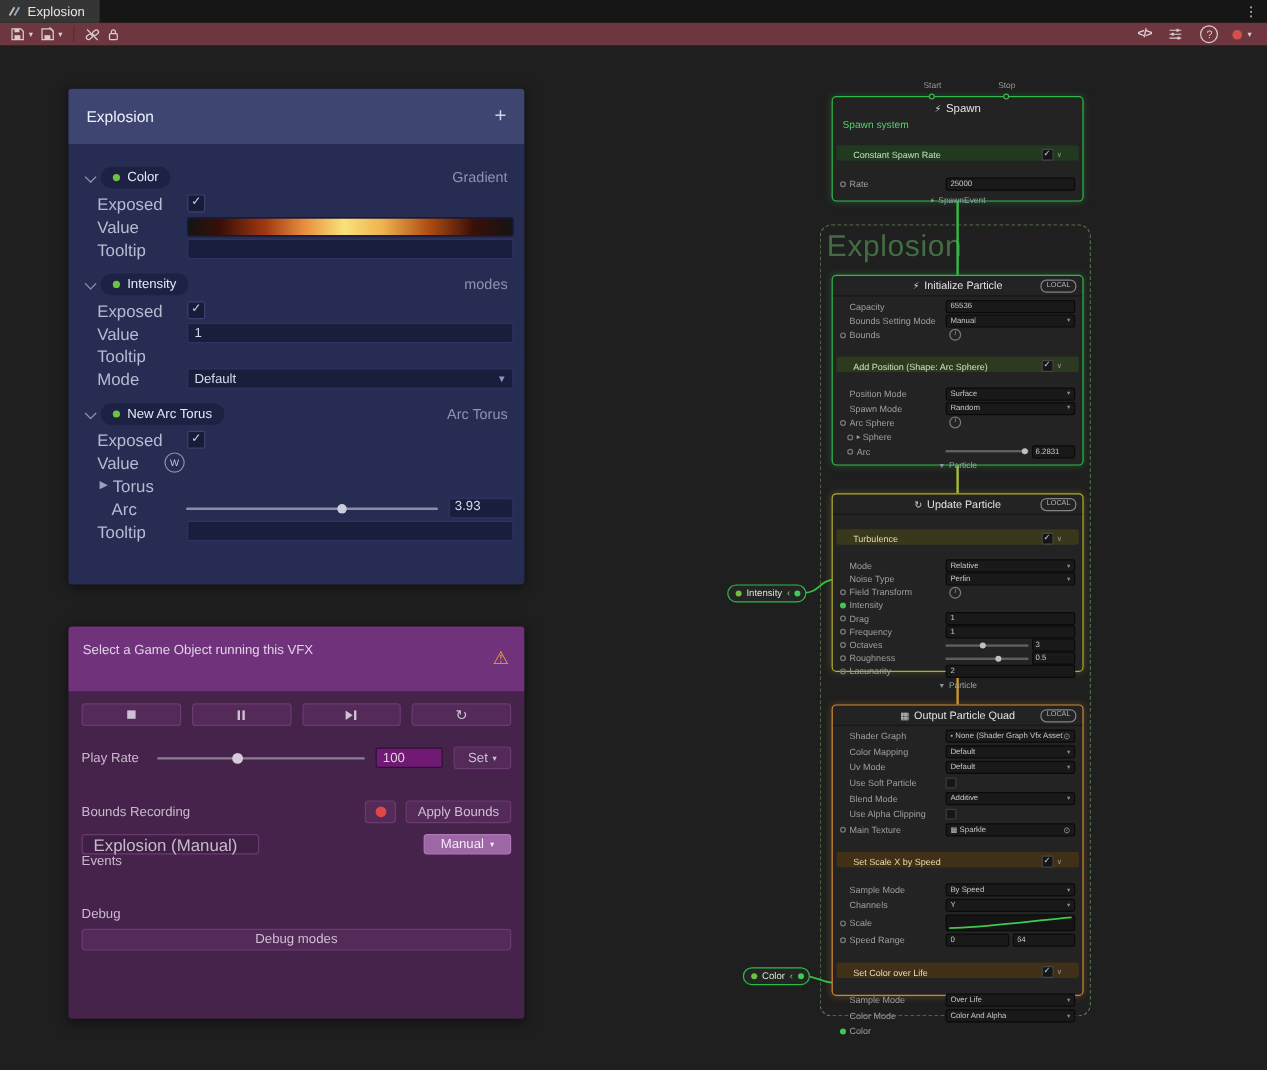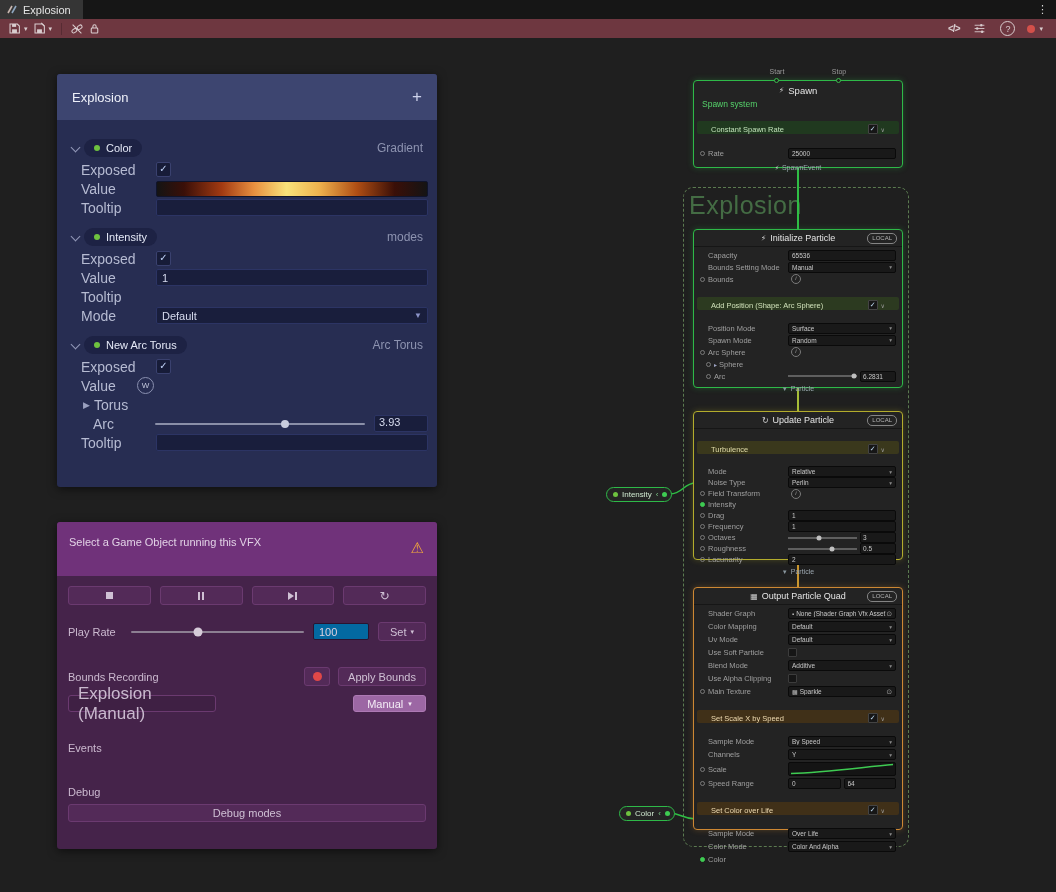--- a/index.html
+++ b/index.html
@@ -64,36 +64,36 @@
   .ic-pause{display:flex;gap:2px}
   .ic-pause i{width:2px;height:8px;background:#cfc0d4;display:block}
   .ic-step{display:flex;align-items:center;gap:1px}
   .ic-step .tri{width:0;height:0;border-left:6px solid #cfc0d4;border-top:4px solid transparent;border-bottom:4px solid transparent}
   .ic-step .bar{width:2px;height:8px;background:#cfc0d4}
   .ic-restart{font-size:12px;color:#cfc0d4;line-height:1}
   .playrate{display:flex;align-items:center;gap:9px;margin-top:17px}
   .pr-label{font-size:11px;color:#cbb9cf;width:54px;flex:none}
   .vtrack{flex:1;height:2px;background:#8c7f92;position:relative;border-radius:1px}
   .vknob{position:absolute;top:50%;transform:translate(-50%,-50%);width:9px;height:9px;border-radius:50%;background:#d6cbd9}
-  .prbox{width:56px;flex:none;height:17px;background:#0369a1;border:1px solid #2a1430;border-radius:2px;font-size:11px;color:#ddd2e0;display:flex;align-items:center;padding:0 5px;box-sizing:border-box}
+  .prbox{width:56px;flex:none;height:17px;background:#701a75;border:1px solid #2a1430;border-radius:2px;font-size:11px;color:#ddd2e0;display:flex;align-items:center;padding:0 5px;box-sizing:border-box}
   .setbtn{width:48px;flex:none;display:flex;align-items:center;justify-content:center;gap:4px}
   .vcaret{font-size:7px;color:#cfc0d4}
   .boundsline{display:flex;align-items:center;margin-top:26px;gap:8px}
   .sec-label{font-size:11px;color:#cbb9cf}
   .boundsline .sec-label{flex:1}
   .recbtn{width:26px;flex:none}
   .rec{width:9px;height:9px;border-radius:50%;background:#e04848}
   .applybtn{width:88px;flex:none}
   .targetline{display:flex;align-items:center;margin-top:9px}
-  .targetbox{width:148px;height:17px;border:1px solid #6b3a70;border-radius:3px;background:#3f2044;font-size:17px;color:#c9b9ce;display:flex;align-items:center;padding:0 9px;box-sizing:border-box}
+  .targetbox{width:148px;height:17px;border:1px solid #6b3a70;border-radius:3px;background:#3f2044;font-size:14px;color:#c9b9ce;display:flex;align-items:center;padding:0 9px;box-sizing:border-box}
   .manualbtn{margin-left:auto;width:73px;height:17px;background:#9c67a4;border:1px solid #ad79b4;border-radius:3px;color:#f4ecf6;font-size:11px;display:flex;align-items:center;justify-content:center;gap:5px;box-sizing:border-box}
   .manualbtn .vcaret{color:#f4ecf6}
   .eventsrow{display:flex;gap:4px;margin-top:6px}
   .eventsrow .vbtn{flex:1;height:18px}
-  .mt30{margin-top:30px}
+  .mt30{}
   .mt32{margin-top:32px}
   .debugbtn{margin-top:6px;height:18px}
 
   
   .sysrect{position:absolute;left:683px;top:149px;width:224px;height:658px;border:1px dashed #5b7a50;border-radius:10px;z-index:1}
   .syslabel{position:absolute;left:689px;top:153px;font-size:25px;color:rgba(99,172,99,.55);z-index:1;letter-spacing:.5px}
   .edges{position:absolute;left:0;top:0;z-index:2;pointer-events:none}
 
   .node{position:absolute;width:210px;background:#232323;border:1px solid #555;border-radius:4px;display:flex;flex-direction:column;box-sizing:border-box;z-index:3}
   .node.green{border-color:#2eb948;box-shadow:0 0 6px rgba(46,185,72,.3)}

